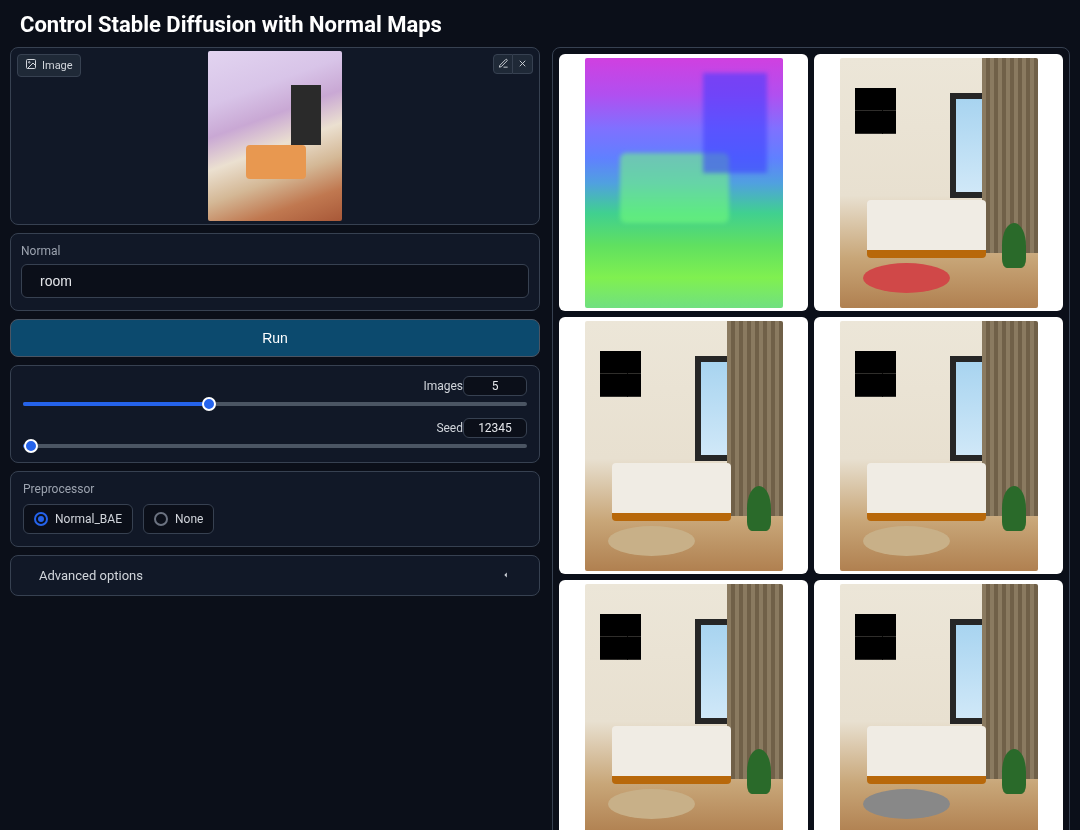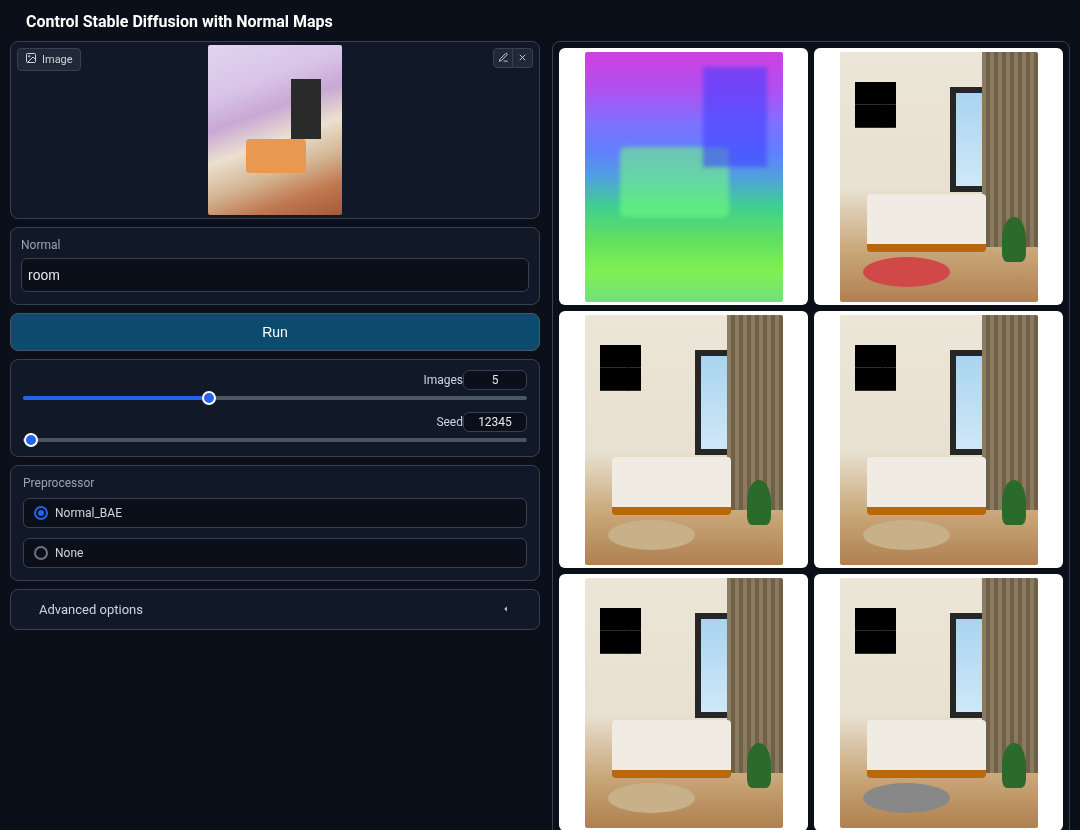--- a/index.html
+++ b/index.html
@@ -6,24 +6,24 @@
   body {
     background: #0b0f19;
     color: #e5e7eb;
     font-family: -apple-system, BlinkMacSystemFont, "Segoe UI", Roboto, sans-serif;
     width: 1080px;
     height: 830px;
     overflow: hidden;
     padding: 8px 10px;
   }
   h1 {
-    font-size: 16px;
+    font-size: 22px;
     font-weight: 700;
     color: #fff;
-    margin: 4px 0 10px 16px;
+    margin: 4px 0 10px 10px;
   }
   .layout {
     display: flex;
     gap: 12px;
   }
   .left-col {
     width: 530px;
     display: flex;
     flex-direction: column;
     gap: 8px;
@@ -112,21 +112,21 @@
     display: block;
     font-size: 12px;
     color: #9ca3af;
     margin-bottom: 6px;
   }
   .text-input {
     width: 100%;
     background: #0b0f19;
     border: 1px solid #374151;
     border-radius: 6px;
-    padding: 8px 6px;
+    padding: 8px 18px;
     color: #e5e7eb;
     font-size: 14px;
     outline: none;
   }
   .run-btn {
     width: 100%;
     background: #0c4a6e;
     border: 1px solid #4b5563;
     border-radius: 8px;
     padding: 10px 0;
@@ -175,21 +175,21 @@
     position: absolute;
     top: 50%;
     width: 14px;
     height: 14px;
     background: #2563eb;
     border: 2px solid #fff;
     border-radius: 50%;
     transform: translate(-50%, -50%);
   }
   .preproc-panel { padding: 10px 12px 12px; }
-  .radio-group { display: flex; gap: 10px; margin-top: 8px; flex-direction: column; }
+  .radio-group { display: flex; gap: 10px; margin-top: 8px; }
   .radio-opt {
     display: flex;
     align-items: center;
     gap: 7px;
     background: #0b0f19;
     border: 1px solid #374151;
     border-radius: 6px;
     padding: 7px 10px;
     font-size: 12px;
     color: #d1d5db;

